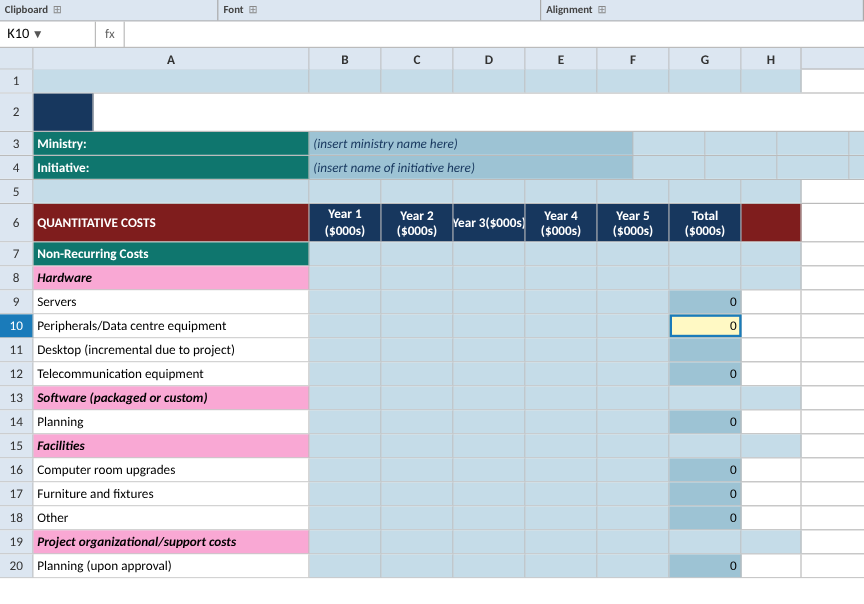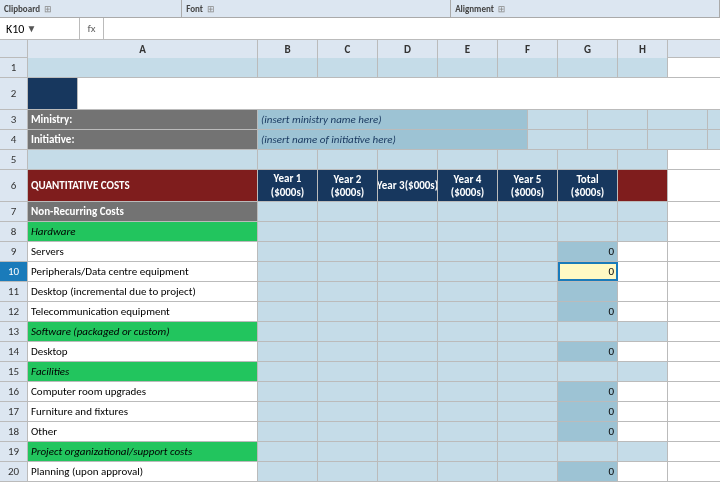--- a/index.html
+++ b/index.html
@@ -118,21 +118,21 @@
 
     
     .cell-title {
       background: #17375e;
       color: #fff;
       font-weight: bold;
       font-size: 14px;
       justify-content: center;
     }
     .cell-label-dark {
-      background: #737373;
+      background: #0f766e;
       color: #fff;
       font-weight: bold;
     }
     .cell-italic-header {
       background: #9dc3d4;
       color: #17375e;
       font-style: italic;
     }
     .cell-empty-light {
       background: #c5dce8;
@@ -145,23 +145,24 @@
     }
     .cell-col-header {
       background: #17375e;
       color: #fff;
       font-weight: bold;
       font-size: 11px;
       justify-content: center;
       text-align: center;
     }
     .cell-subheader-italic {
-      background: #22c55e;
+      background: #f9a8d4;
       color: #000;
       font-style: italic;
+      font-weight: bold;
     }
     .cell-data {
       background: #c5dce8;
     }
     .cell-data-white {
       background: #fff;
     }
     .cell-total {
       background: #9dc3d4;
       text-align: right;
@@ -447,21 +448,21 @@
       <div class="cell col-d cell-data"></div>
       <div class="cell col-e cell-data"></div>
       <div class="cell col-f cell-data"></div>
       <div class="cell col-g cell-data"></div>
       <div class="cell col-h cell-data"></div>
     </div>
 
     <div class="sheet-row">
       <div class="row-num">14</div>
       <div class="cell col-a cell-data-white">
-        <span>Desktop</span>
+        <span>Planning</span>
       </div>
       <div class="cell col-b cell-data"></div>
       <div class="cell col-c cell-data"></div>
       <div class="cell col-d cell-data"></div>
       <div class="cell col-e cell-data"></div>
       <div class="cell col-f cell-data"></div>
       <div class="cell col-g cell-total">
           <span>0</span>
         </div>
       <div class="cell col-h"></div>

